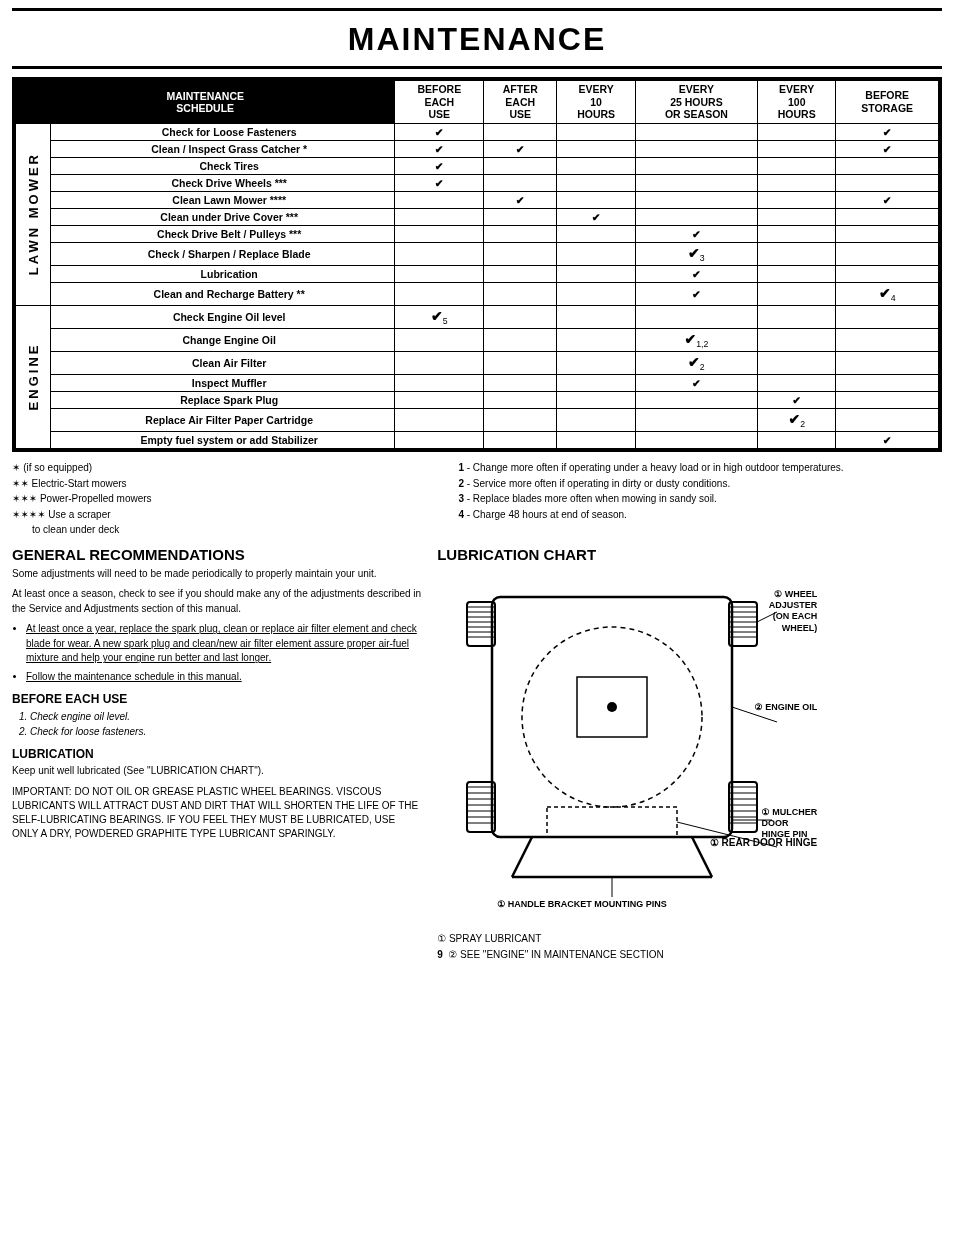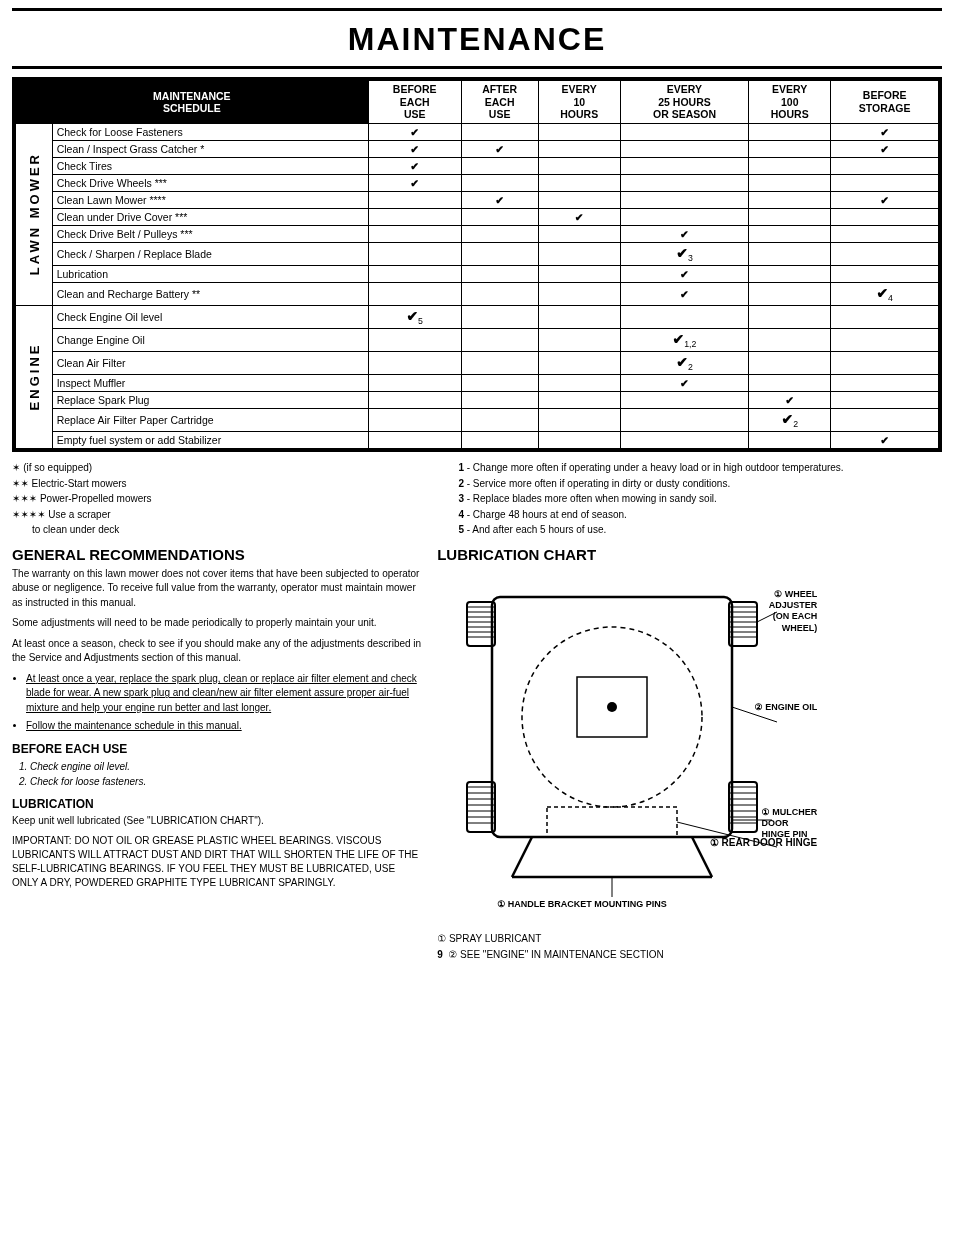--- a/index.html
+++ b/index.html
@@ -34,22 +34,23 @@
       border-collapse: collapse;
     }
     .schedule-table th, .schedule-table td {
       border: 1px solid #000;
       text-align: center;
       vertical-align: middle;
       padding: 2px 3px;
       font-size: 10.5px;
     }
     .schedule-table td.item-label {
-      text-align: left;
-      padding-left: 4px;
+      text-align: center;
+      padding-left: 16px;
+      font-weight: bold;
     }
     .header-main {
       background: #000;
       color: #fff;
       font-size: 18px;
       font-weight: bold;
       text-align: left;
       padding: 6px 8px;
       border: none;
       vertical-align: middle;
@@ -286,29 +287,27 @@
       <div>✶✶ Electric-Start mowers</div>
       <div>✶✶✶ Power-Propelled mowers</div>
       <div>✶✶✶✶ Use a scraper</div>
       <div style="padding-left:20px;">to clean under deck</div>
     </div>
     <div style="flex:1;font-size:10px;line-height:1.55;">
       <div><strong>1</strong> - Change more often if operating under a heavy load or in high outdoor temperatures.</div>
       <div><strong>2</strong> - Service more often if operating in dirty or dusty conditions.</div>
       <div><strong>3</strong> - Replace blades more often when mowing in sandy soil.</div>
       <div><strong>4</strong> - Charge 48 hours at end of season.</div>
-      <div><strong>5</strong> - And after each 5 hours of use.</div>
     </div>
   </div>
 
   <div style="display:flex;gap:16px;margin-top:4px;">
 
     <div style="flex:0 0 44%;">
       <div class="section-heading">GENERAL RECOMMENDATIONS</div>
-      <div class="body-text">The warranty on this lawn mower does not cover items that have been subjected to operator abuse or negligence.  To receive full value from the warranty, operator must maintain mower as instructed in this manual.</div>
       <div class="body-text">Some adjustments will need to be made periodically to properly maintain your unit.</div>
       <div class="body-text">At least once a season, check to see if you should make any of the adjustments described in the Service and Adjustments section of this manual.</div>
       <ul class="bullet-list">
         <li>At least once a year, replace the spark plug, clean or replace air filter element and check blade for wear.  A new spark plug and clean/new air filter element assure proper air-fuel mixture and help your engine run better and last longer.</li>
         <li>Follow the maintenance schedule in this manual.</li>
       </ul>
 
       <div class="sub-section-heading">BEFORE EACH USE</div>
       <ol class="numbered-list">
         <li>Check engine oil level.</li>

